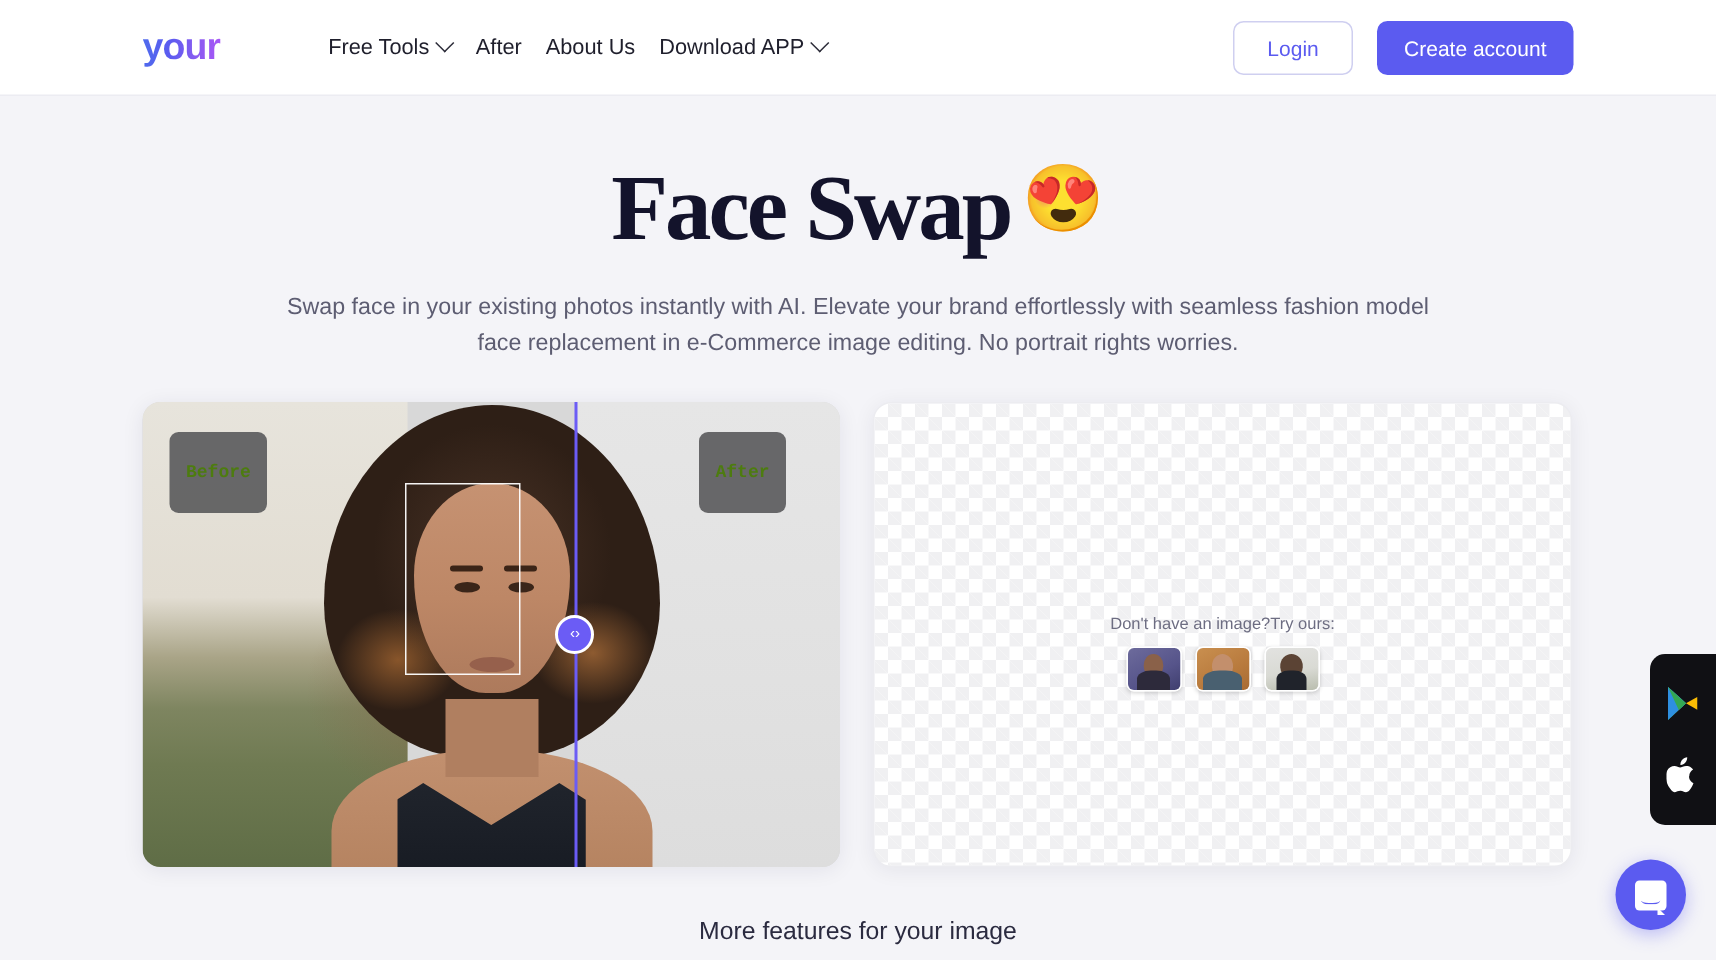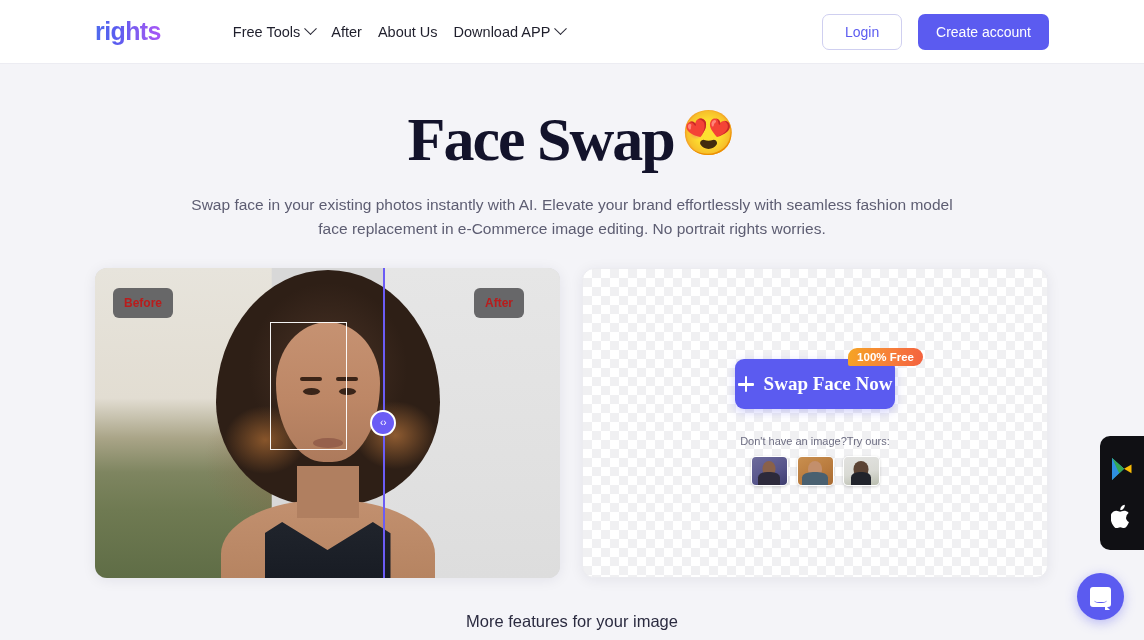--- a/index.html
+++ b/index.html
@@ -258,28 +258,29 @@
     left: 50%; top: 252px;
     transform: translateX(-50%);
     width: 126px; height: 70px;
     background: linear-gradient(to bottom, #20242c, #161a22);
     clip-path: polygon(0 16%, 14% 0, 50% 40%, 86% 0, 100% 16%, 100% 100%, 0 100%);
   }
 
   .ba-label {
     position: absolute;
     top: 20px;
-    padding: 8px 11px;
+    padding: 20px 11px;
     font-size: 12px;
     font-weight: 700;
-    color: #b91c1c;
+    color: #4d7c0f;
     background: rgba(85,85,88,.88);
     border-radius: 6px;
     user-select: none;
     z-index: 5;
+    font-family: Liberation Mono, monospace;
   }
   .ba-label.before { left: 18px; }
   .ba-label.after  { right: 36px; }
 
   .face-box {
     position: absolute;
     left: 175px;
     top: 54px;
     width: 77px;
     height: 128px;
@@ -493,21 +494,21 @@
     position: absolute;
     right: 1px; bottom: -3px;
     border-left: 5px solid #fff;
     border-top: 5px solid transparent;
   }
 </style>
 </head>
 <body>
 
 <div class="header">
-  <div class="logo">rights</div>
+  <div class="logo">your</div>
 
   <nav class="nav">
     <span class="nav-item">
       <span>Free Tools</span>
       <i class="chev"></i>
     </span>
     <span class="nav-item">
       <span>After</span>
     </span>
     <span class="nav-item">
@@ -554,27 +555,20 @@
     <div class="face-box"></div>
 
     <span class="ba-label before">Before</span>
     <span class="ba-label after">After</span>
 
     <div class="ba-divider"></div>
     <div class="ba-handle">‹›</div>
   </div>
 
   <div class="upload">
-    <div class="swap-wrap">
-      <span class="badge-free">100% Free</span>
-      <button class="btn-swap">
-        <i class="plus-icon"></i>
-        <span>Swap Face Now</span>
-      </button>
-    </div>
 
 
     <div class="try-text">Don't have an image?Try ours:</div>
 
     <div class="thumbs">
       <div class="thumb t1">
         <span class="t-bg"></span>
         <span class="t-head"></span>
         <span class="t-body"></span>
       </div>

